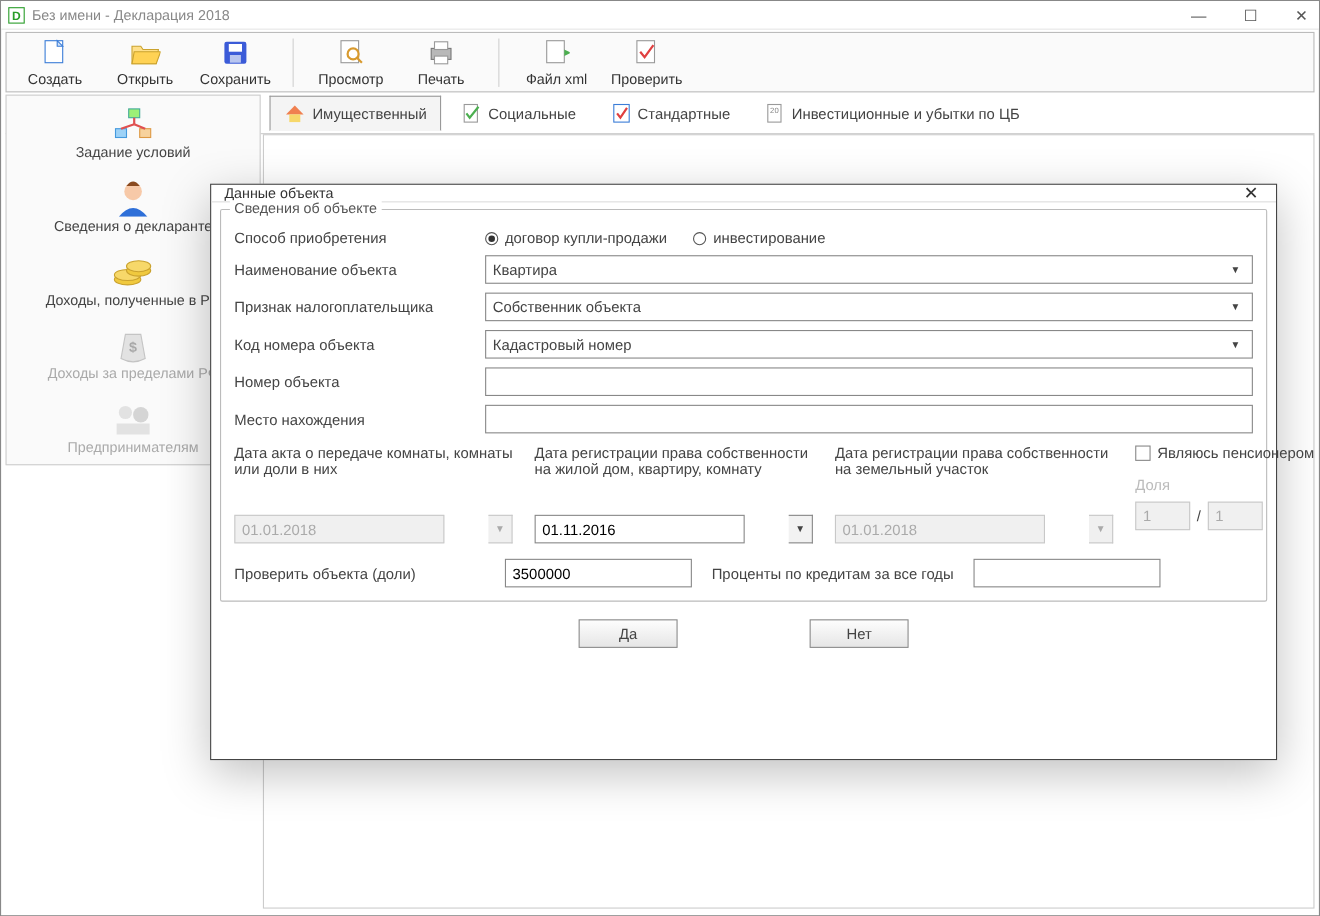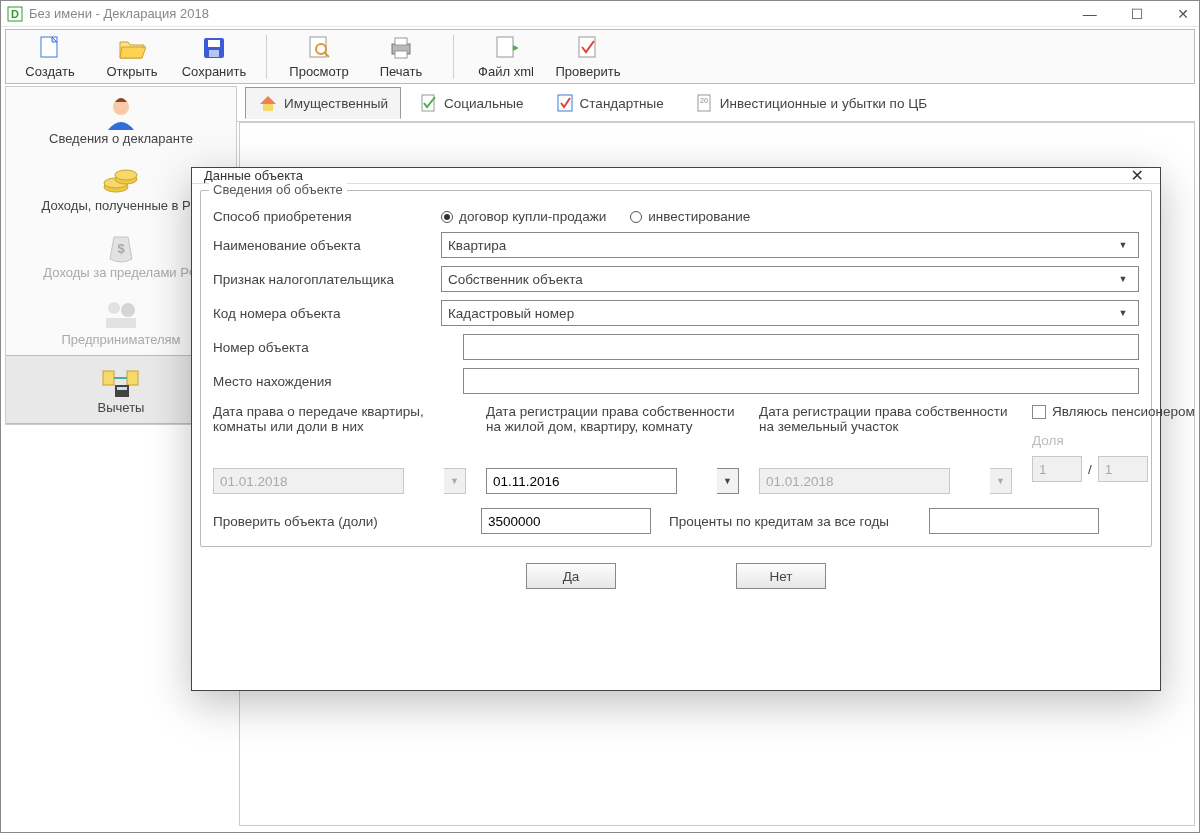--- a/index.html
+++ b/index.html
@@ -36,21 +36,21 @@
   .dlg-title .x { font-size:16px; color:#333; padding:0 4px; cursor:default;}
   .groupbox { margin:6px 8px; border:1px solid #bbb; border-radius:2px; padding:10px 12px 12px 12px; position:relative;}
   .groupbox > .legend { position:absolute; top:-9px; left:8px; background:#fff; padding:0 4px; font-size:13px; color:#555;}
   .row { display:flex; align-items:center; margin:8px 0;}
   .row .lab { width:228px; color:#444;}
   .row .ctrl { flex:1; display:flex; align-items:center; gap:24px;}
   .combo, .txt { width:100%; height:26px; border:1px solid #888; padding:0 6px; font:inherit; background:#fff;}
   .combo { display:flex; align-items:center; justify-content:space-between;}
   .combo .arrow { width:18px; height:22px; border:1px solid #aaa; background:#f2f2f2; display:flex; align-items:center; justify-content:center; font-size:9px;}
   .combo .arrow.flat { border:none; background:transparent;}
-  .txt { outline:none;margin-left:22px;}
+  .txt { outline:none;}
   .dates-row { display:flex; gap:20px; margin-top:10px;}
   .datecol { flex:1; display:flex; flex-direction:column; gap:8px;}
   .datecol .dlab { min-height:56px; color:#444;}
   .datebox { display:flex; align-items:center; height:26px;gap:40px;}
   .datebox input { flex:1; height:26px; border:1px solid #888; padding:0 6px; font:inherit;}
   .datebox .ddrop { width:22px; height:26px; border:1px solid #888; border-left:none; display:flex; align-items:center; justify-content:center; background:#f2f2f2; font-size:9px;}
   .disabled input, .disabled .ddrop, input.disabled-field { background:#f0f0f0; color:#aaa; border-color:#c8c8c8;}
   .cbx { display:flex; gap:6px; align-items:flex-end;}
   .cb { width:14px; height:14px; border:1px solid #888; background:#fff;}
   .frac { display:flex; align-items:center; gap:6px;}
@@ -158,20 +158,33 @@
         </span>
       <span class="lbl">Проверить</span>
     </div>
   </div>
 
   <div class="mainarea">
 
     <div class="leftpanel">
       <div class="sideitem">
         <span class="sic">
+            <svg width="40" height="32">
+              <rect x="16" y="2" width="10" height="8" fill="#9cf077" stroke="#4a9"></rect>
+              <rect x="4" y="20" width="10" height="8" fill="#9dd2f7" stroke="#49d"></rect>
+              <rect x="26" y="20" width="10" height="8" fill="#f7d29d" stroke="#d94"></rect>
+              <line x1="21" y1="10" x2="21" y2="16" stroke="#e05050" stroke-width="2"></line>
+              <line x1="9" y1="20" x2="21" y2="16" stroke="#e05050" stroke-width="2"></line>
+              <line x1="31" y1="20" x2="21" y2="16" stroke="#e05050" stroke-width="2"></line>
+            </svg>
+          </span>
+        <span>Задание условий</span>
+      </div>
+      <div class="sideitem">
+        <span class="sic">
             <svg width="36" height="34">
               <circle cx="18" cy="11" r="8" fill="#f7c9a8"></circle>
               <path d="M5 34 Q18 18 31 34 Z" fill="#2e6fd8"></path>
               <path d="M12 6 Q18 -2 24 6" fill="#8a4a1f"></path>
             </svg>
           </span>
         <span>Сведения о декларанте</span>
       </div>
       <div class="sideitem">
         <span class="sic">
@@ -195,32 +208,20 @@
       </div>
       <div class="sideitem disabled">
         <span class="sic">
             <svg width="38" height="32" opacity="0.55">
               <circle cx="12" cy="10" r="6" fill="#cfcfcf"></circle>
               <circle cx="26" cy="12" r="7" fill="#b8b8b8"></circle>
               <rect x="4" y="20" width="30" height="10" fill="#cfcfcf"></rect>
             </svg>
           </span>
         <span>Предпринимателям</span>
-      </div>
-      <div class="sideitem active">
-        <span class="sic">
-            <svg width="42" height="34">
-              <rect x="2" y="6" width="11" height="14" fill="#f7d86a" stroke="#caa22e"></rect>
-              <rect x="26" y="6" width="11" height="14" fill="#f7d86a" stroke="#caa22e"></rect>
-              <line x1="13" y1="13" x2="26" y2="13" stroke="#5a9" stroke-width="2"></line>
-              <rect x="14" y="20" width="14" height="12" fill="#444"></rect>
-              <rect x="16" y="22" width="10" height="3" fill="#cde"></rect>
-            </svg>
-          </span>
-        <span>Вычеты</span>
       </div>
     </div>
 
     <div class="tabstrip">
       <div class="tab active">
         <span>
             <svg width="20" height="18">
               <polygon points="10,2 18,10 2,10" fill="#f08050"></polygon>
               <rect x="5" y="10" width="10" height="7" fill="#f7d86a"></rect>
             </svg>
@@ -333,21 +334,21 @@
 
       <div class="row">
         <span class="lab">Место нахождения</span>
         <div class="ctrl">
           <input class="txt" value="" style="">
         </div>
       </div>
 
       <div class="dates-row">
         <div class="datecol">
-          <span class="dlab">Дата права о передаче квартиры, комнаты или доли в них</span>
+          <span class="dlab">Дата акта о передаче комнаты, комнаты или доли в них</span>
           <div class="datebox disabled">
             <input class="disabled-field" value="01.01.2018" style="">
             <span class="ddrop">▼</span>
           </div>
         </div>
         <div class="datecol">
           <span class="dlab">Дата регистрации права собственности на жилой дом, квартиру, комнату</span>
           <div class="datebox">
             <input value="01.11.2016" style="">
             <span class="ddrop">▼</span>

